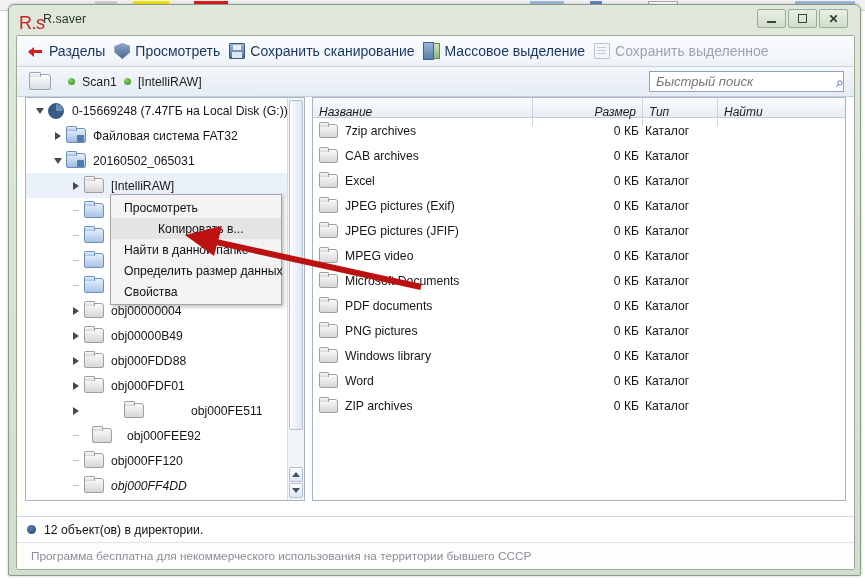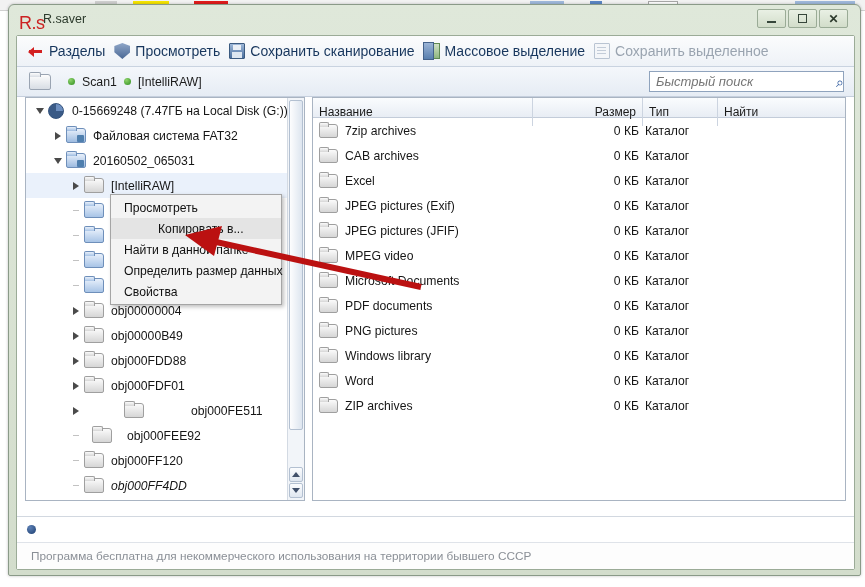--- a/index.html
+++ b/index.html
@@ -258,21 +258,21 @@
     overflow: hidden;
   }
   #list-header {
     display: flex; height: 20px;
     background: linear-gradient(#fafcfe, #e8edf4);
     border-bottom: 1px solid #c3ccd9;
     font-size: 12px; color: #1b1b1b;
   }
   .hcell {
     display: flex; align-items: center; padding-left: 6px;
-    border-right: 1px solid #ccd4e0; height: 28px; overflow: hidden;
+    border-right: 1px solid #ccd4e0; height: 28px; overflow: hidden; font-style: italic;
   }
   .hcell:last-child { border-right: none; }
   #h-name { width: 220px; }
   #h-size { width: 110px; justify-content: flex-end; padding-right: 6px; }
   #h-type { width: 75px; }
   #h-date { width: 125px; }
   .frow {
     display: flex; align-items: center; height: 25px;
     font-size: 12.2px; color: #161616;
   }
@@ -637,20 +637,21 @@
               <div class="fc-size">0 КБ</div>
               <div class="fc-type">Каталог</div>
               <div class="fc-date"></div>
             </div>
           </div>
       </div>
     </div>
 
     <div id="statusbar">
       <div id="status-dot"></div>
+      <span>12 объект(ов) в директории.</span>
     </div>
 
     <div id="footerbar">
       <span>Программа бесплатна для некоммерческого использования на территории бывшего СССР</span>
     </div>
 
   </div>
 
   <div id="ctx-menu">
       <div class="ctx-item">Просмотреть</div>

